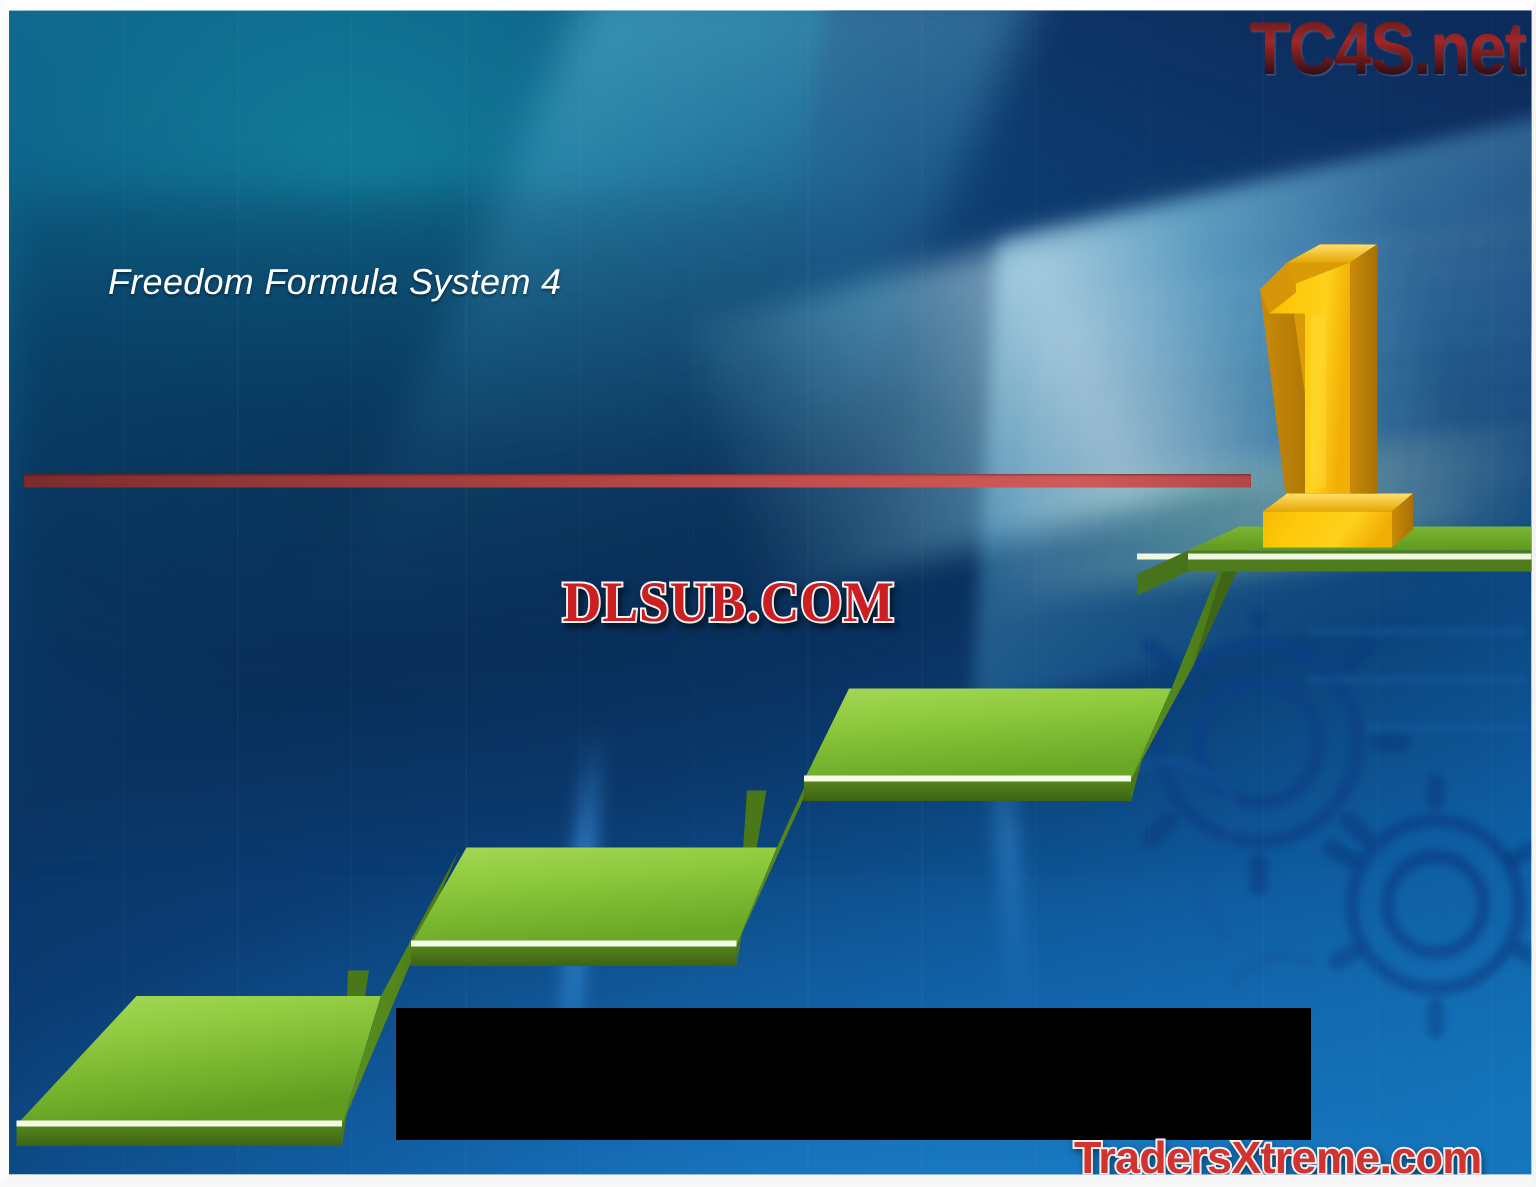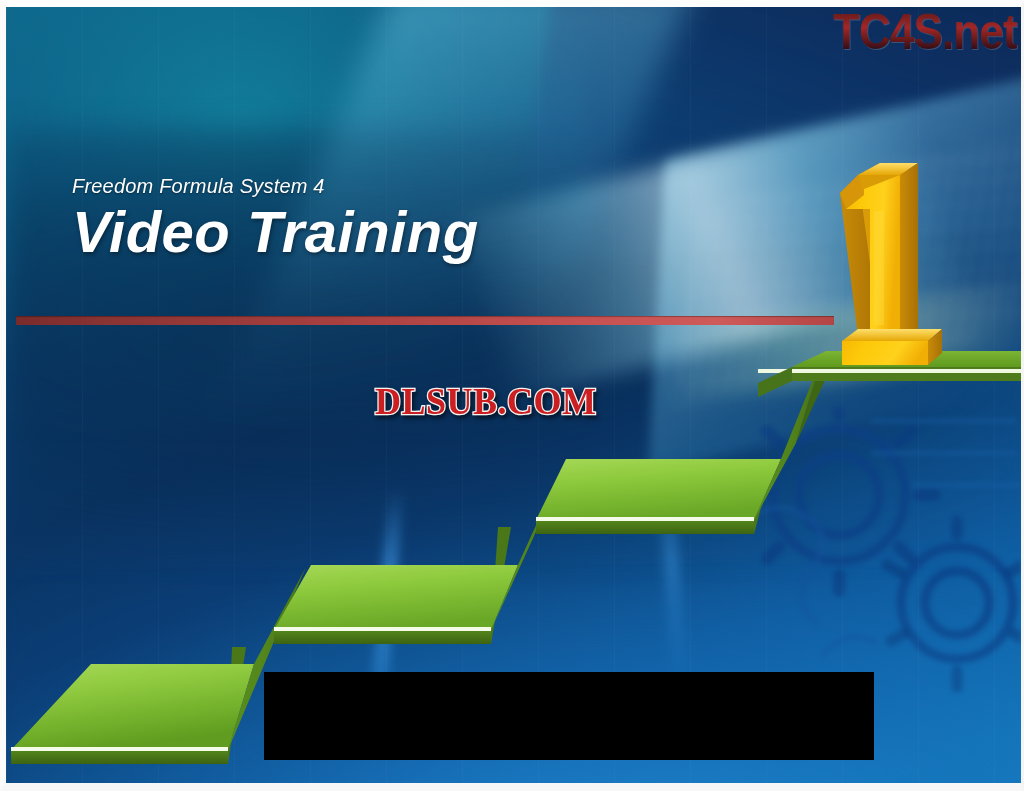--- a/index.html
+++ b/index.html
@@ -237,21 +237,21 @@
   }
 
   
   .title-block {
     position: absolute;
     left: 66px;
     top: 168px;
     width: 780px;
   }
   .eyebrow {
-    font-size: 20px;
+    font-size: 24px;
     font-style: italic;
     font-weight: normal;
     color: #ffffff;
     letter-spacing: 0.2px;
     line-height: 1.18;
     text-shadow: 0 1px 2px rgba(0,0,0,0.45);
     white-space: nowrap;
   }
   .maintitle {
     margin-top: 2px;
@@ -486,24 +486,24 @@
 
     <polygon points="82,50 100,38 100,204 82,204" fill="url(#goldSideDk)"></polygon>
 
     <polygon points="56,86 66,86 66,200 56,200" fill="#ffda3c" opacity="0.45"></polygon>
   </svg>
 
   <div class="black-bar"></div>
 
   <div class="title-block">
     <div class="eyebrow">Freedom Formula System 4</div>
-    <div class="maintitle">Video Training</div>
   </div>
 
   <div class="divider"></div>
 
 
   <div class="wm-tc4s">TC4S.net</div>
 
   <div class="wm-dlsub">DLSUB.COM</div>
 
+  <div class="wm-traders">TradersXtreme.com</div>
 
 </div>
 
 </body></html>

